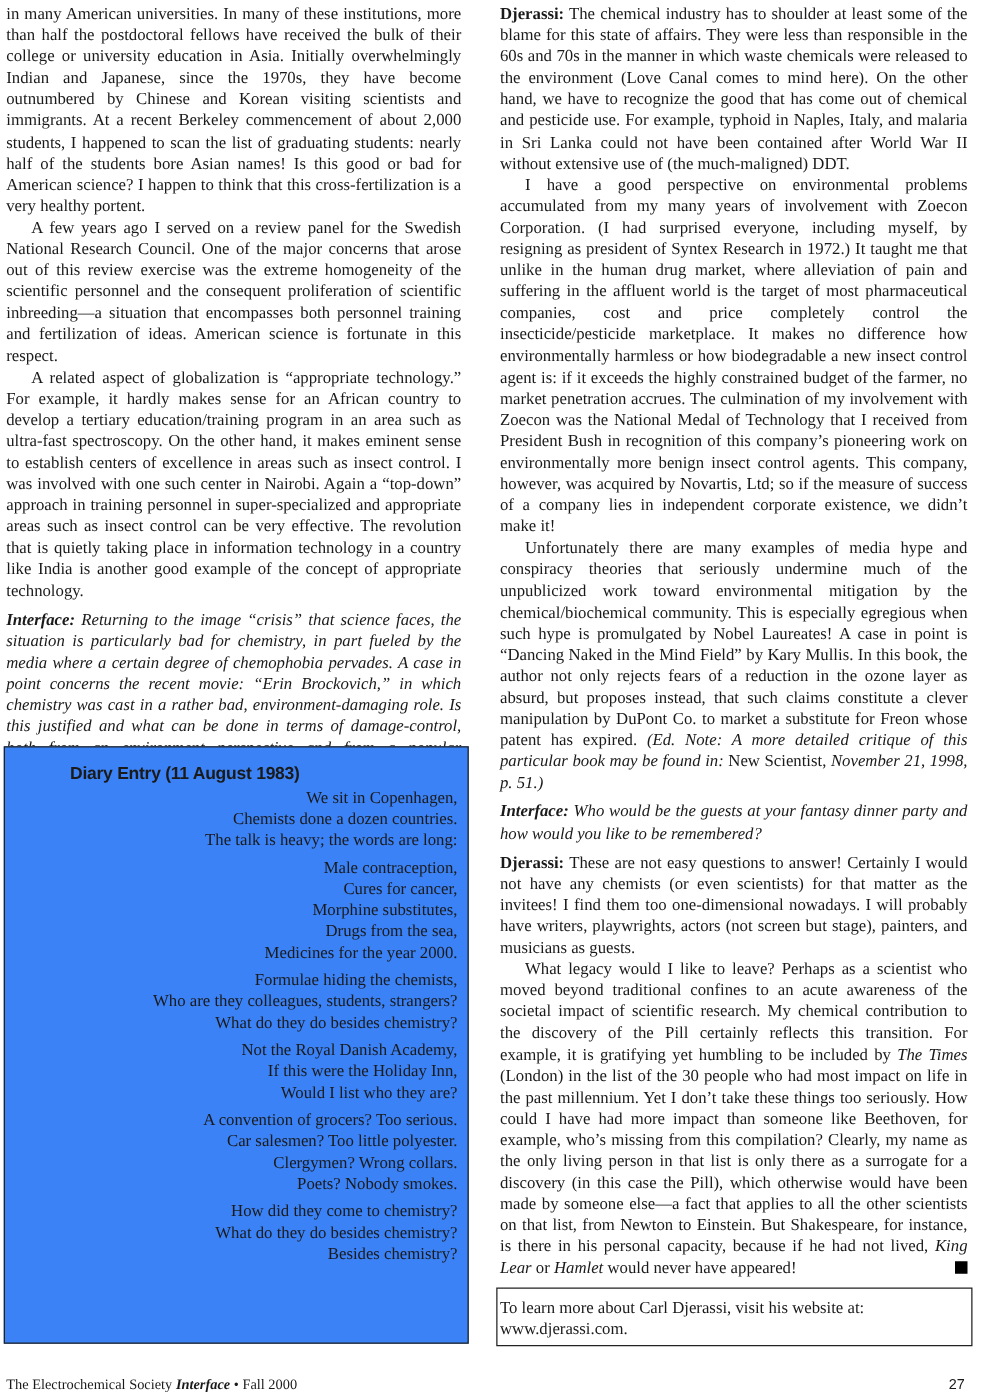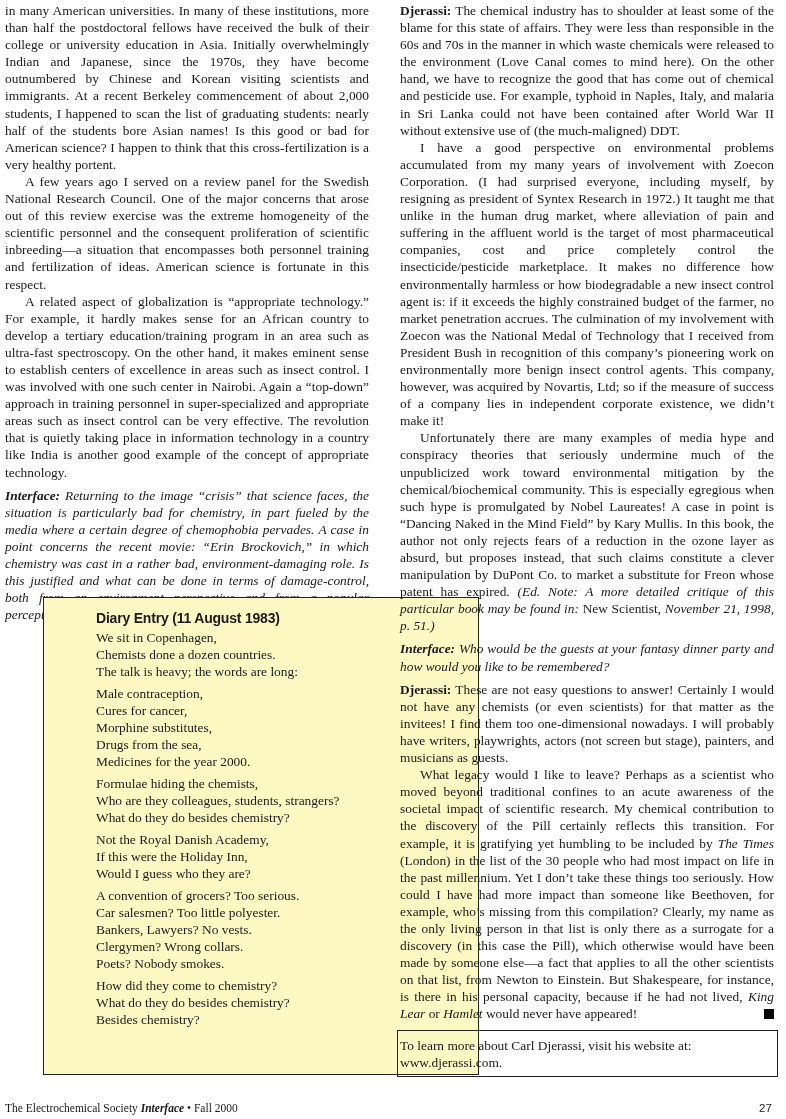--- a/index.html
+++ b/index.html
@@ -7,28 +7,28 @@
          font-family:"Liberation Serif","DejaVu Serif",serif; color:#1a1a1a; }
   .col { position:absolute; top:2px; font-size:13.4px; line-height:17.1px; text-align:justify; }
   .col-left { left:5px; width:364px; }
   .col-right { left:400px; width:374px; }
   p { margin:0; }
   p.indent { text-indent:20px; }
   p.q { margin-top:6px; margin-bottom:6px; font-style:italic; }
   .lbl-i { font-weight:bold; font-style:italic; }
   .lbl-b { font-weight:bold; }
   em { font-style:italic; }
-  .diary { position:absolute; left:3px; top:597px; width:436px; height:478px;
-           background:#fef9c3; border:1.5px solid #222; box-sizing:border-box;margin-left:40px; }
+  .diary { position:absolute; left:3px; top:597px; width:372px; height:478px;
+           background:#3b82f6; border:1.5px solid #222; box-sizing:border-box; }
   .diary-inner { position:absolute; left:52px; top:12px; width:310px;
                  font-size:13.4px; line-height:17px; }
   .diary-title { font-family:"Liberation Sans","DejaVu Sans",sans-serif; font-weight:bold;
                  font-size:14px; letter-spacing:-0.2px; margin-bottom:2px; }
   .stanza { margin-bottom:5px; }
-  .stanza div { white-space:nowrap; }
+  .stanza div { white-space:nowrap;text-align:right; }
   .end-mark { display:inline-block; width:10px; height:10px; background:#000; float:right; margin-top:4px; }
   .learn { position:absolute; left:397px; top:1030px; width:381px; height:47px;
            border:1.5px solid #222; box-sizing:border-box; padding:6px 2px;
            font-size:13.4px; line-height:17px; }
   .footer-left { position:absolute; left:5px; top:1102px; font-size:11.5px; }
   .footer-right { position:absolute; left:759px; top:1102px; font-size:11.5px;
                   font-family:"Liberation Sans","DejaVu Sans",sans-serif; }
 </style>
 </head>
 <body>
@@ -56,26 +56,25 @@
       <div>Medicines for the year 2000.</div>
     </div>
     <div class="stanza">
       <div>Formulae hiding the chemists,</div>
       <div>Who are they colleagues, students, strangers?</div>
       <div>What do they do besides chemistry?</div>
     </div>
     <div class="stanza">
       <div>Not the Royal Danish Academy,</div>
       <div>If this were the Holiday Inn,</div>
-      <div>Would I guess who they are?</div>
+      <div>Would I list who they are?</div>
     </div>
     <div class="stanza">
       <div>A convention of grocers? Too serious.</div>
       <div>Car salesmen? Too little polyester.</div>
-      <div>Bankers, Lawyers? No vests.</div>
       <div>Clergymen? Wrong collars.</div>
       <div>Poets? Nobody smokes.</div>
     </div>
     <div class="stanza">
       <div>How did they come to chemistry?</div>
       <div>What do they do besides chemistry?</div>
       <div>Besides chemistry?</div>
     </div>
   </div>
 </div>

